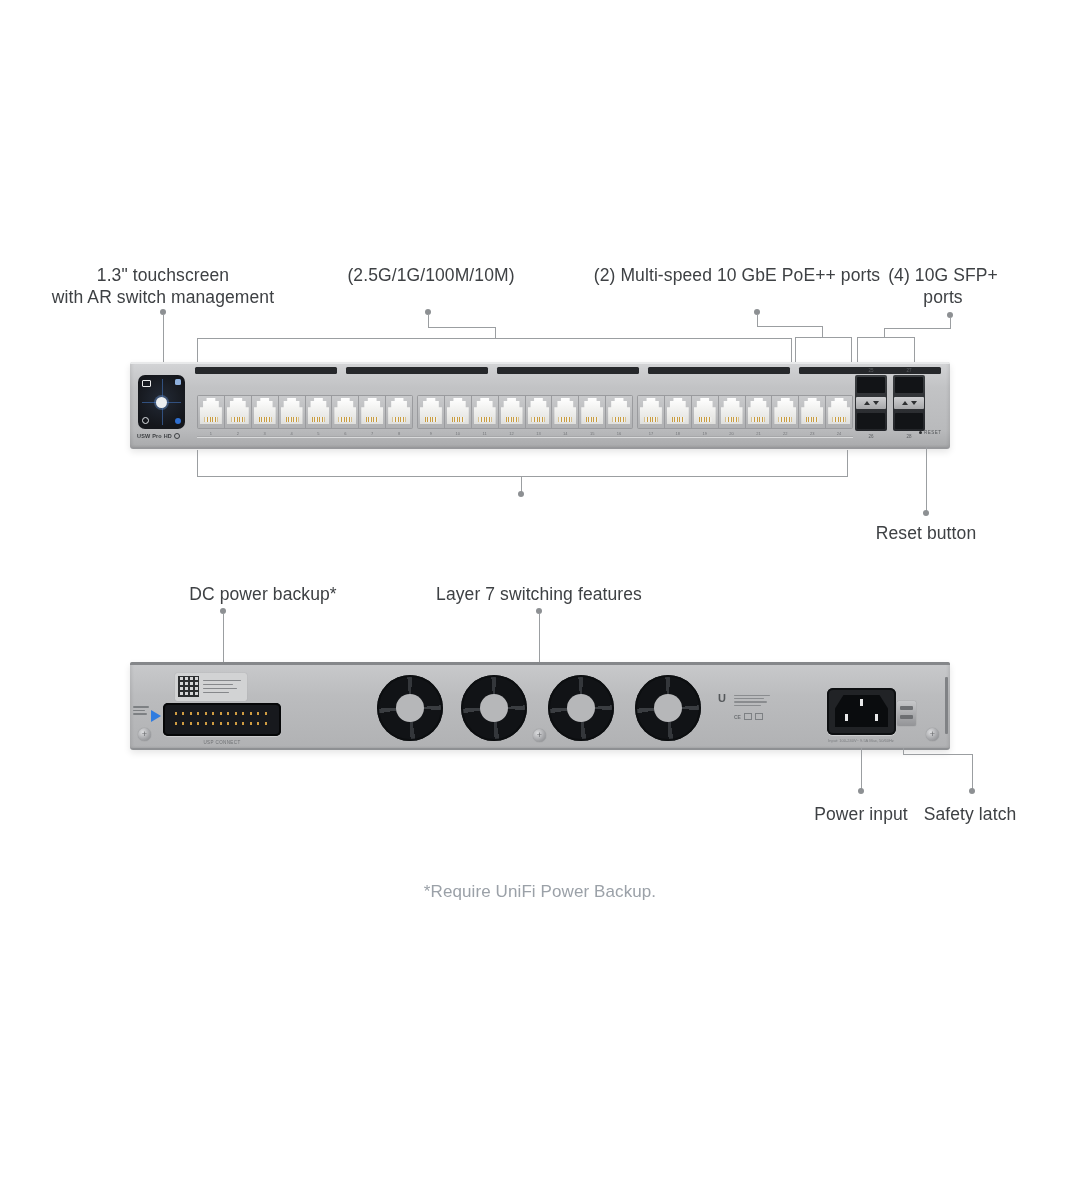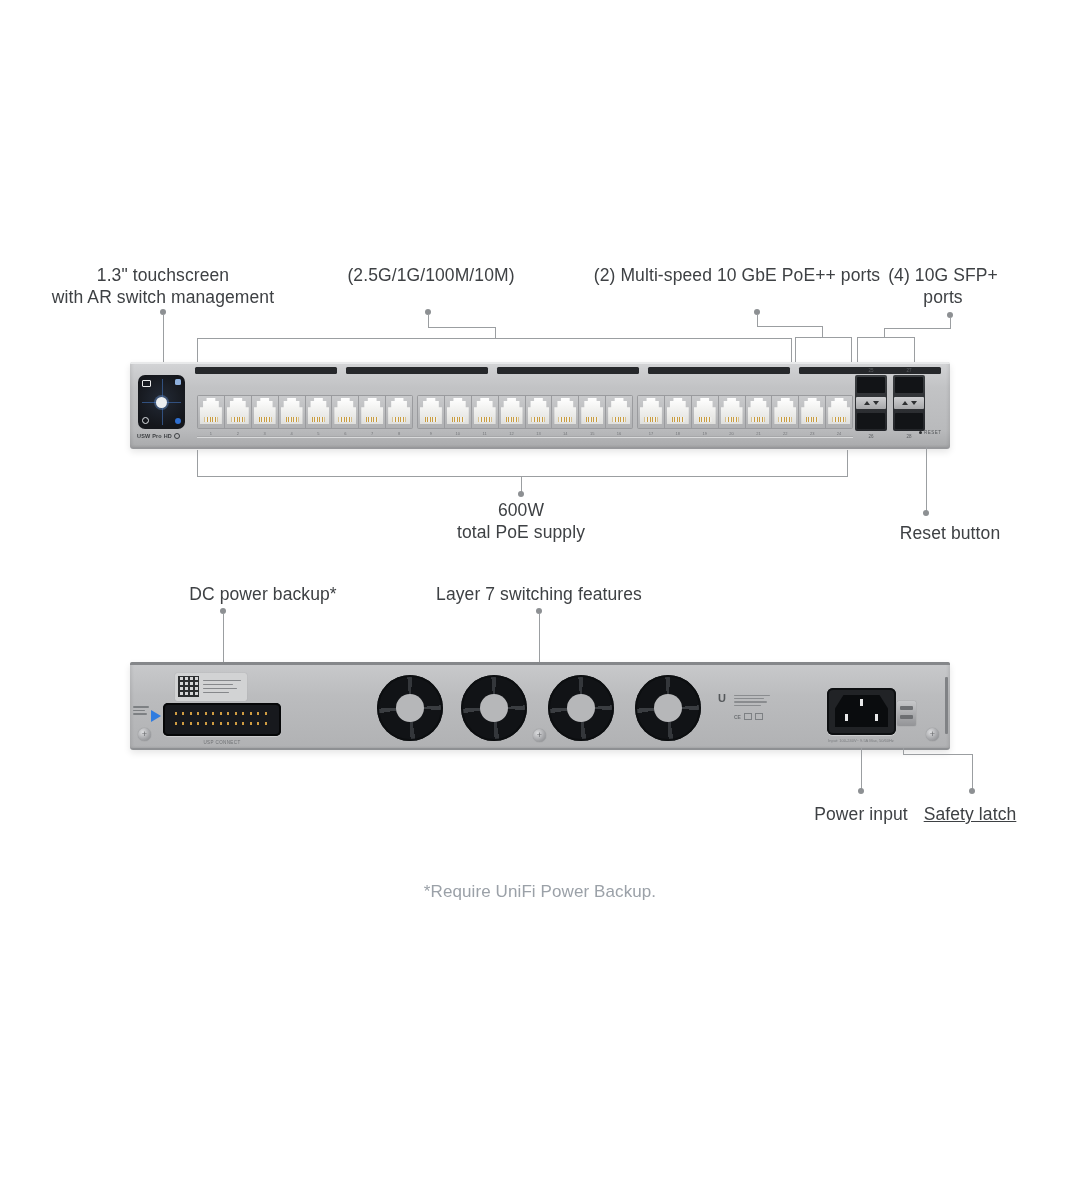--- a/index.html
+++ b/index.html
@@ -8,25 +8,25 @@
 
   
   .ann{position:absolute;transform:translateX(-50%);text-align:center;
        font-size:17.5px;line-height:22px;color:#3e4144;white-space:nowrap;letter-spacing:.1px;}
   .ann.gray{color:#9ba1a8;}
   #ann-ts{left:163px;top:264px;}
   #ann-p22{left:431px;top:264px;}
   #ann-p10g{left:737px;top:264px;}
   #ann-sfp{left:943px;top:264px;}
   #ann-poe{left:521px;top:499px;}
-  #ann-reset{left:926px;top:522px;margin-left:24px;}
+  #ann-reset{left:926px;top:522px;}
   #ann-dc{left:223px;top:583px;margin-left:40px;}
   #ann-l3{left:539px;top:583px;}
   #ann-pi{left:861px;top:803px;}
-  #ann-sl{left:970px;top:803px;text-decoration:underline;}
+  #ann-sl{left:970px;top:803px;}
   #ann-foot{left:540px;top:881px;font-size:17px;}
 
   
   .lead{position:absolute;background:#9b9ea1;}
   .ldot{position:absolute;width:6px;height:6px;border-radius:50%;background:#8d9093;}
   .bracket{position:absolute;border:1px solid #9b9ea1;border-bottom:none;}
   .bracket.down{border:1px solid #9b9ea1;border-top:none;}
 
   #ts-stem{left:163px;top:314px;width:1px;height:48px;}
   #ts-dot{left:160px;top:309px;}
@@ -391,24 +391,20 @@
 
     <div id="reset-chip">
       <span class="rdot"></span>
       <span class="rtxt">RESET</span>
     </div>
   </div>
 
   <div class="bracket down" id="bracketpoe"></div>
   <div class="lead" id="poe-stem"></div>
   <div class="ldot" id="poe-dot"></div>
-  <div class="ann" id="ann-poe">
-    <div>600W</div>
-    <div>total PoE supply</div>
-  </div>
   <div class="lead" id="reset-stem"></div>
   <div class="ldot" id="reset-dot"></div>
   <div class="ann" id="ann-reset">Reset button</div>
 
   <div class="ann" id="ann-dc">DC power backup*</div>
   <div class="ann" id="ann-l3">Layer 7 switching features</div>
   <div class="ldot" id="dc-dot"></div>
   <div class="lead" id="dc-stem"></div>
   <div class="ldot" id="l3-dot"></div>
   <div class="lead" id="l3-stem"></div>

